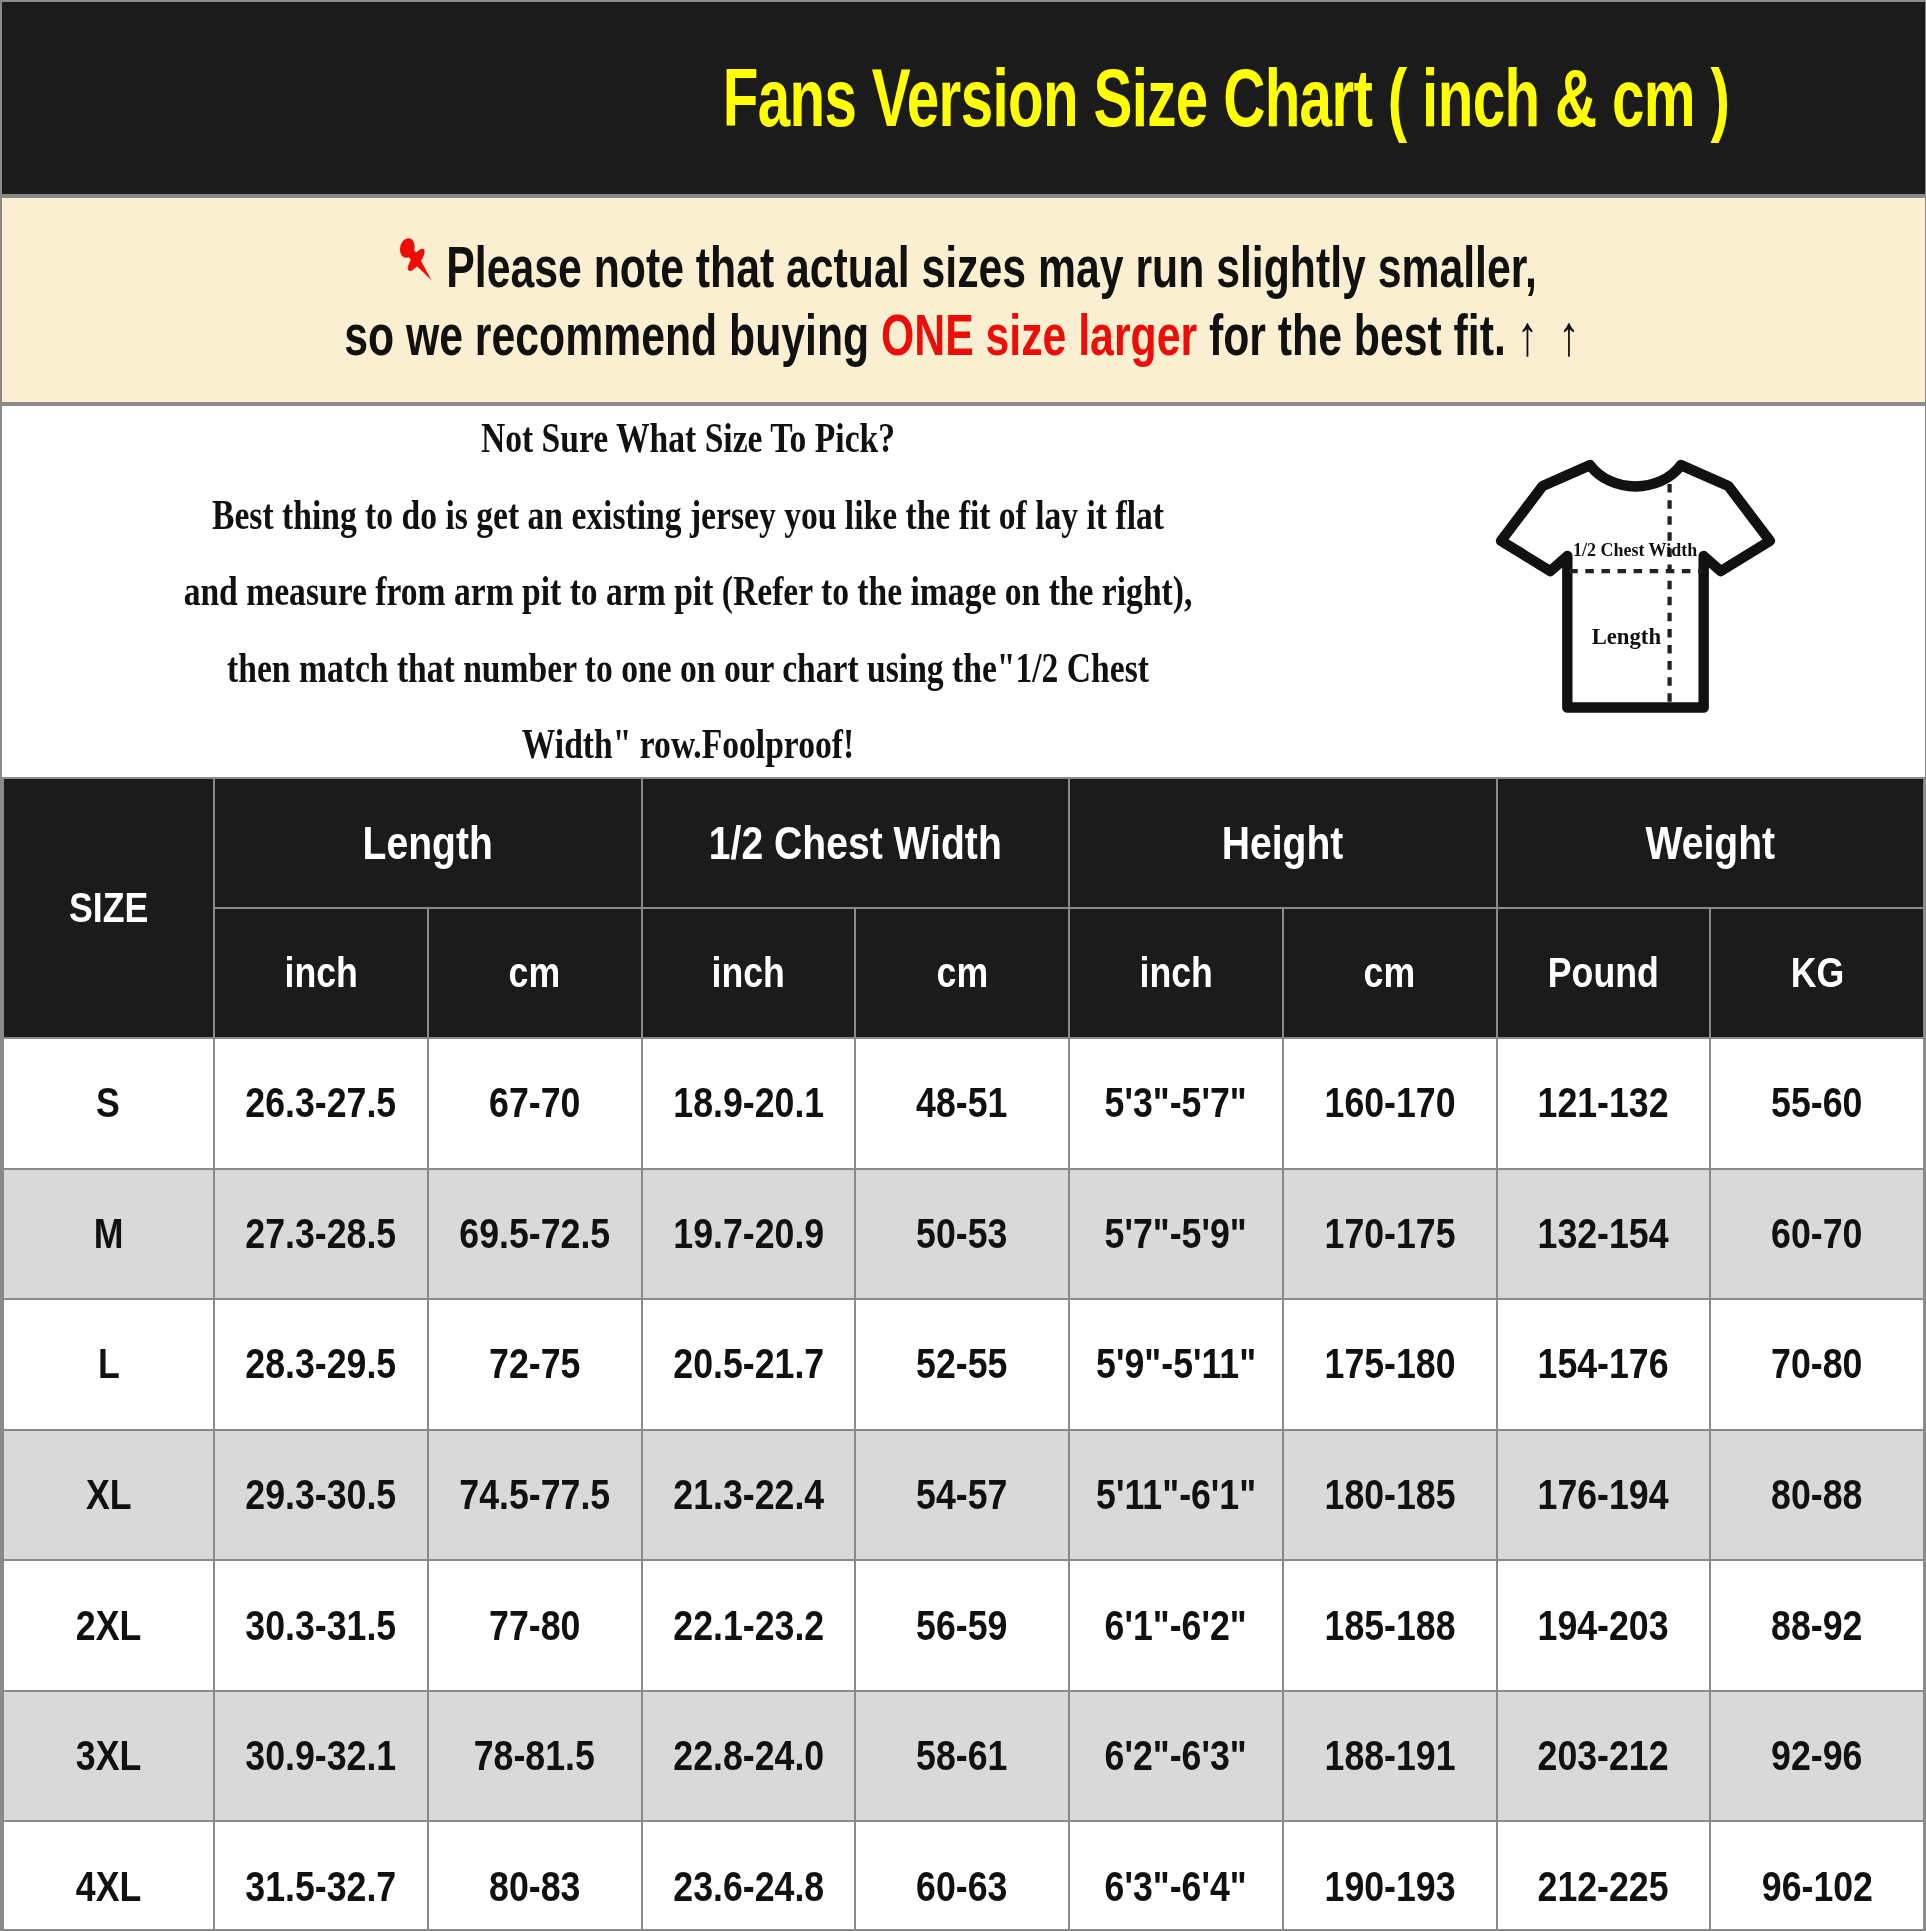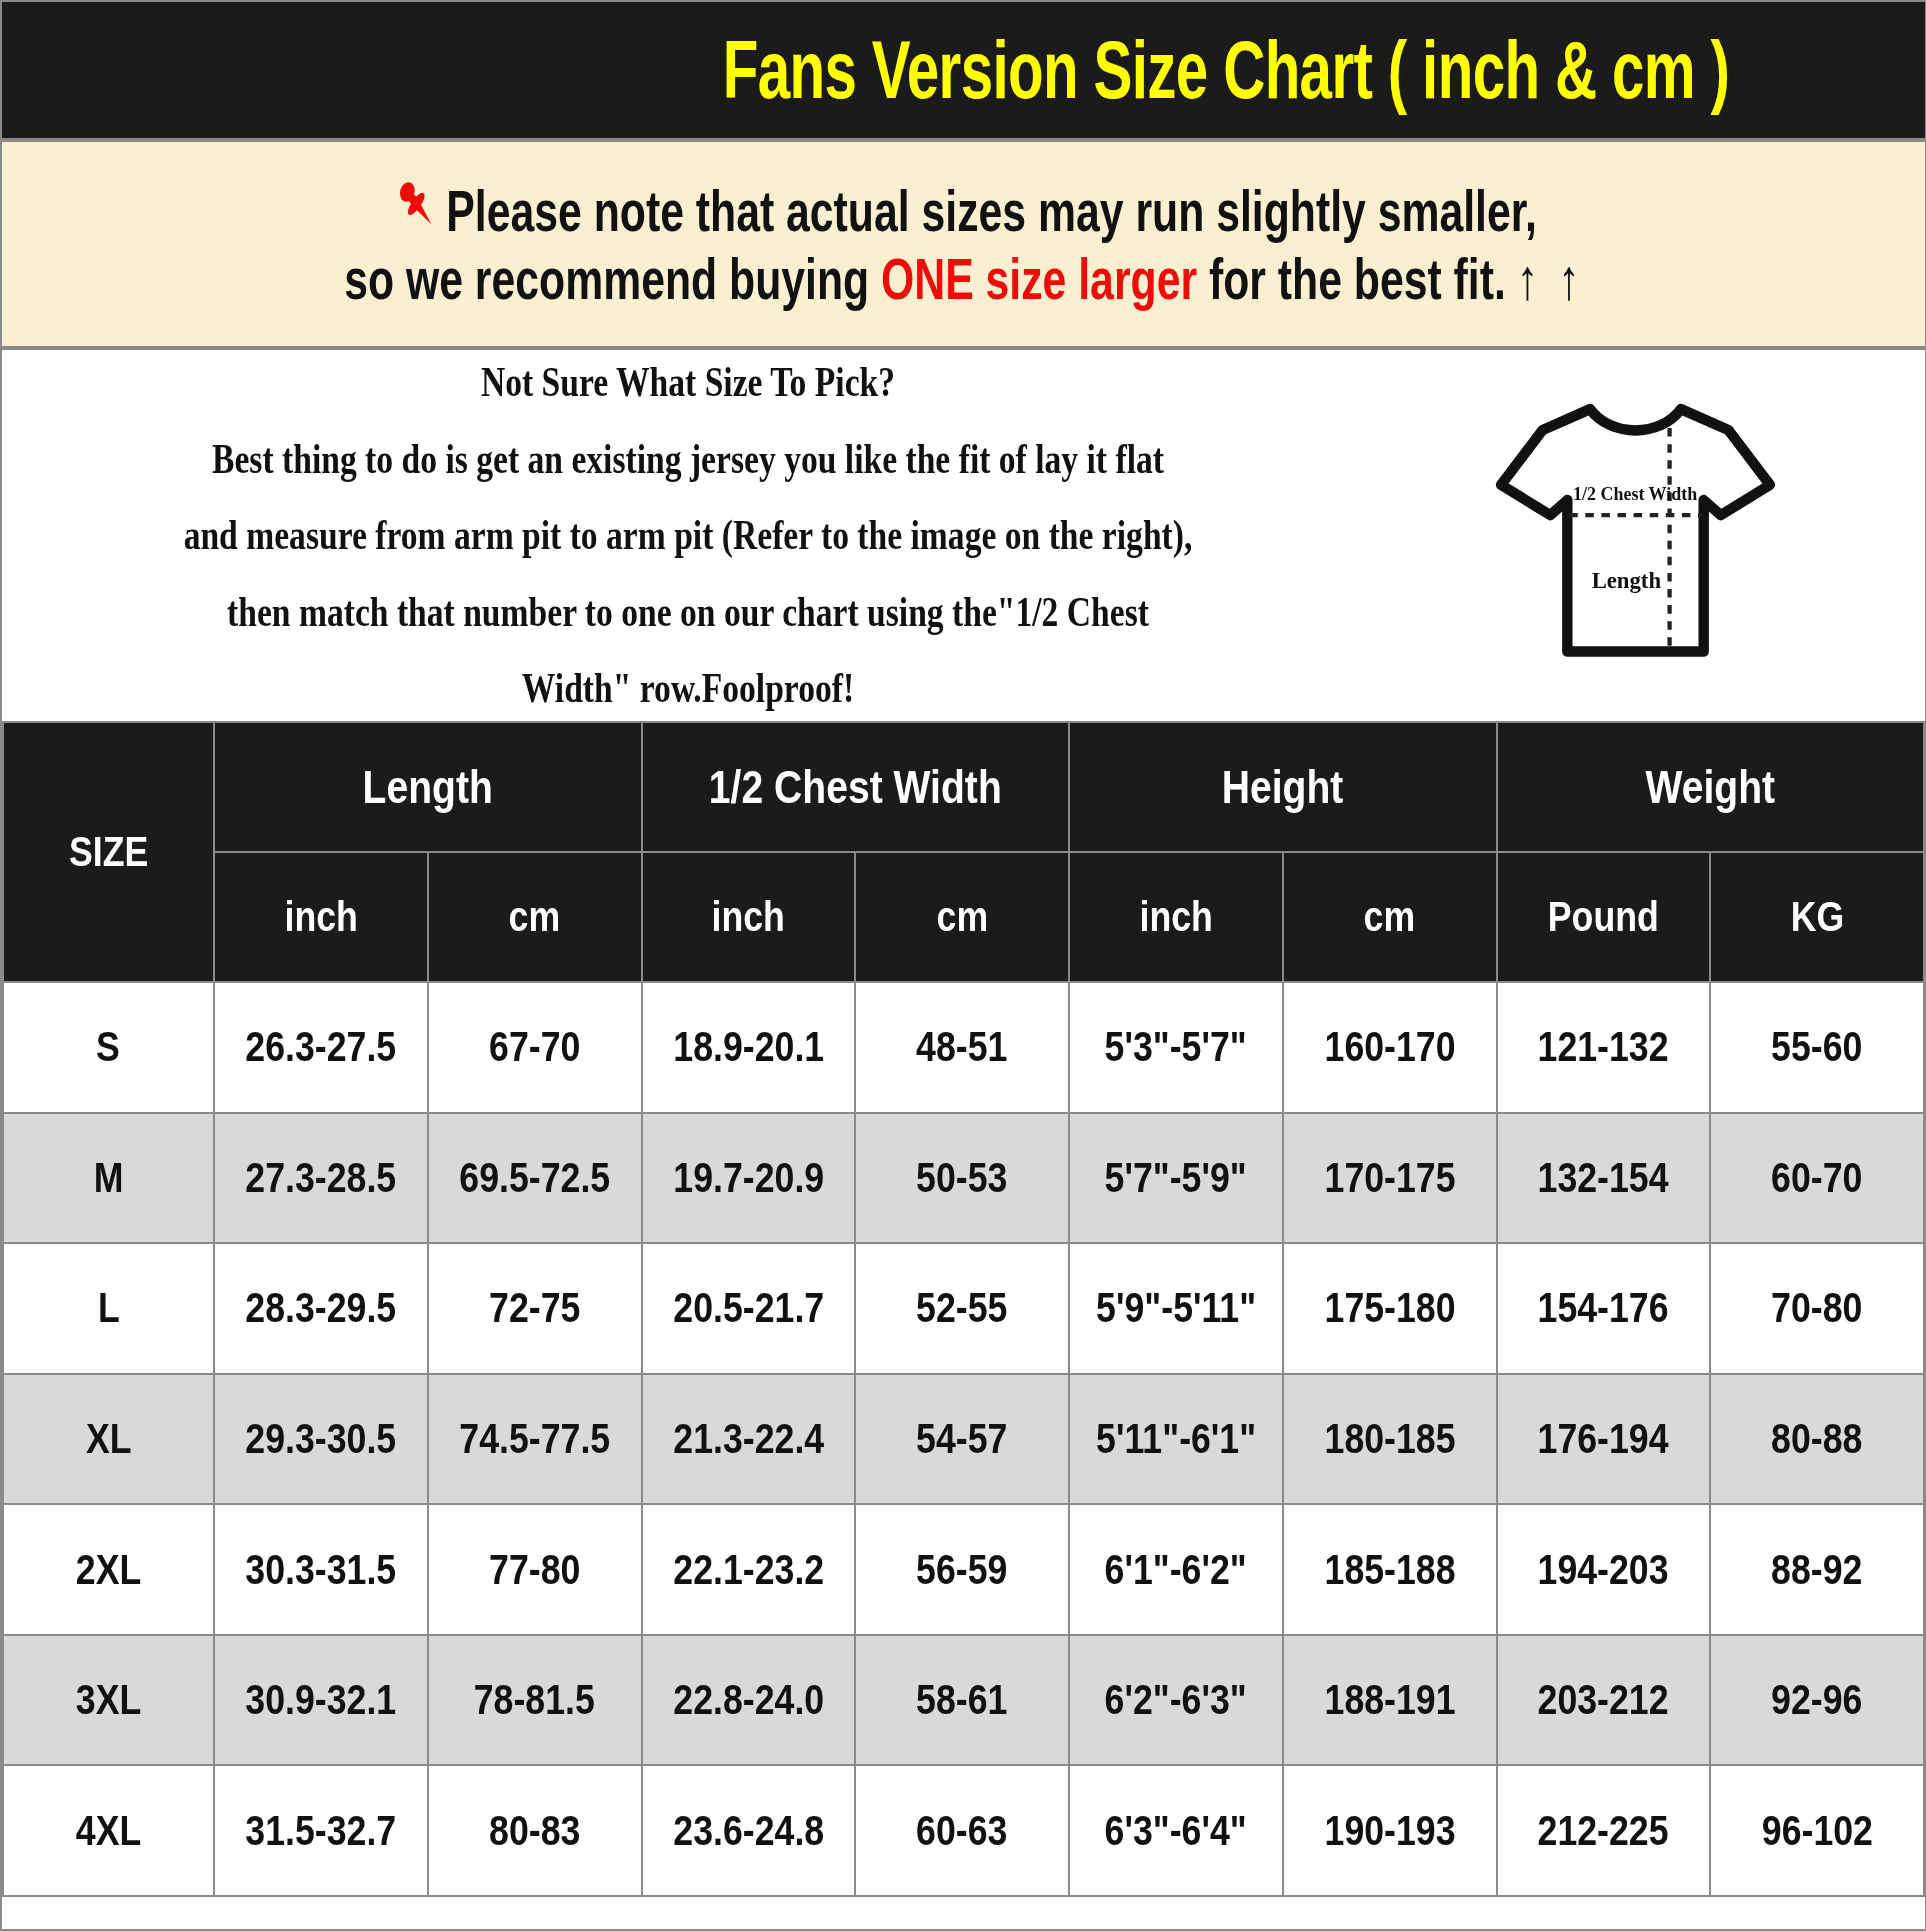--- a/index.html
+++ b/index.html
@@ -27,21 +27,21 @@
     left:50%;
     white-space:nowrap;
   }
   .s72{transform:translateX(-50%) scaleX(0.72);}
   .s75{transform:translateX(-50%) scaleX(0.75);}
   .s80{transform:translateX(-50%) scaleX(0.80);}
   .cx85{display:inline-block;transform:scaleX(0.85);transform-origin:50% 50%;white-space:nowrap;}
 
   
   .title-bar{
-    height:140px;
+    height:196px;
     background:var(--header-bg);
     border-bottom:4.6px solid var(--border);
     display:flex;align-items:center;justify-content:center;
   }
   .title-bar .title{
     color:var(--title-text);
     font-size:81px;
     letter-spacing:-0.9px;
   }
 

